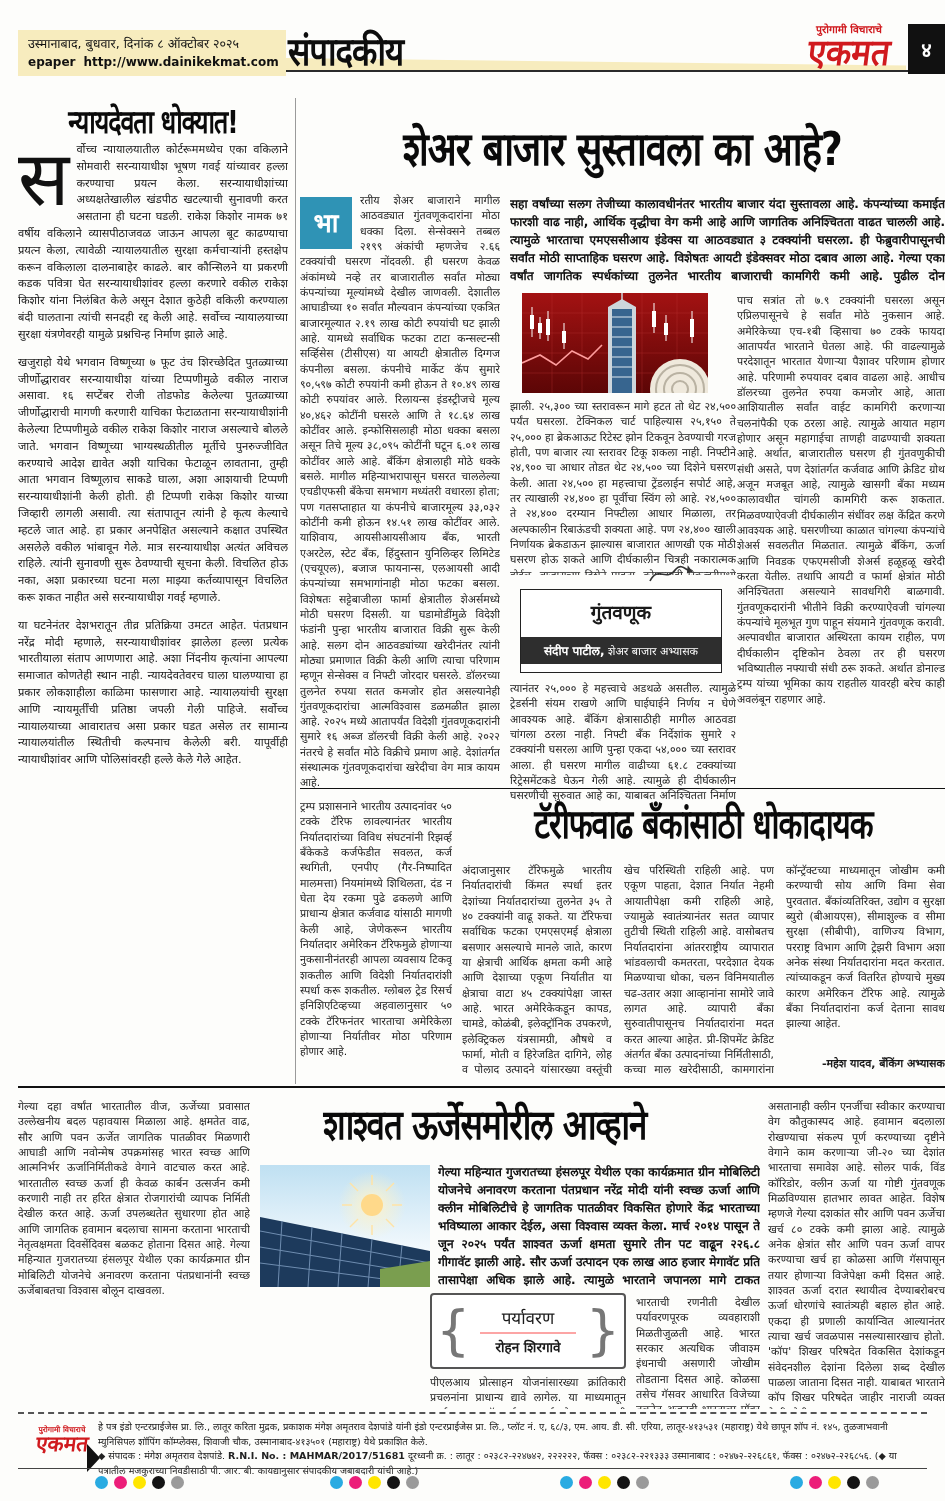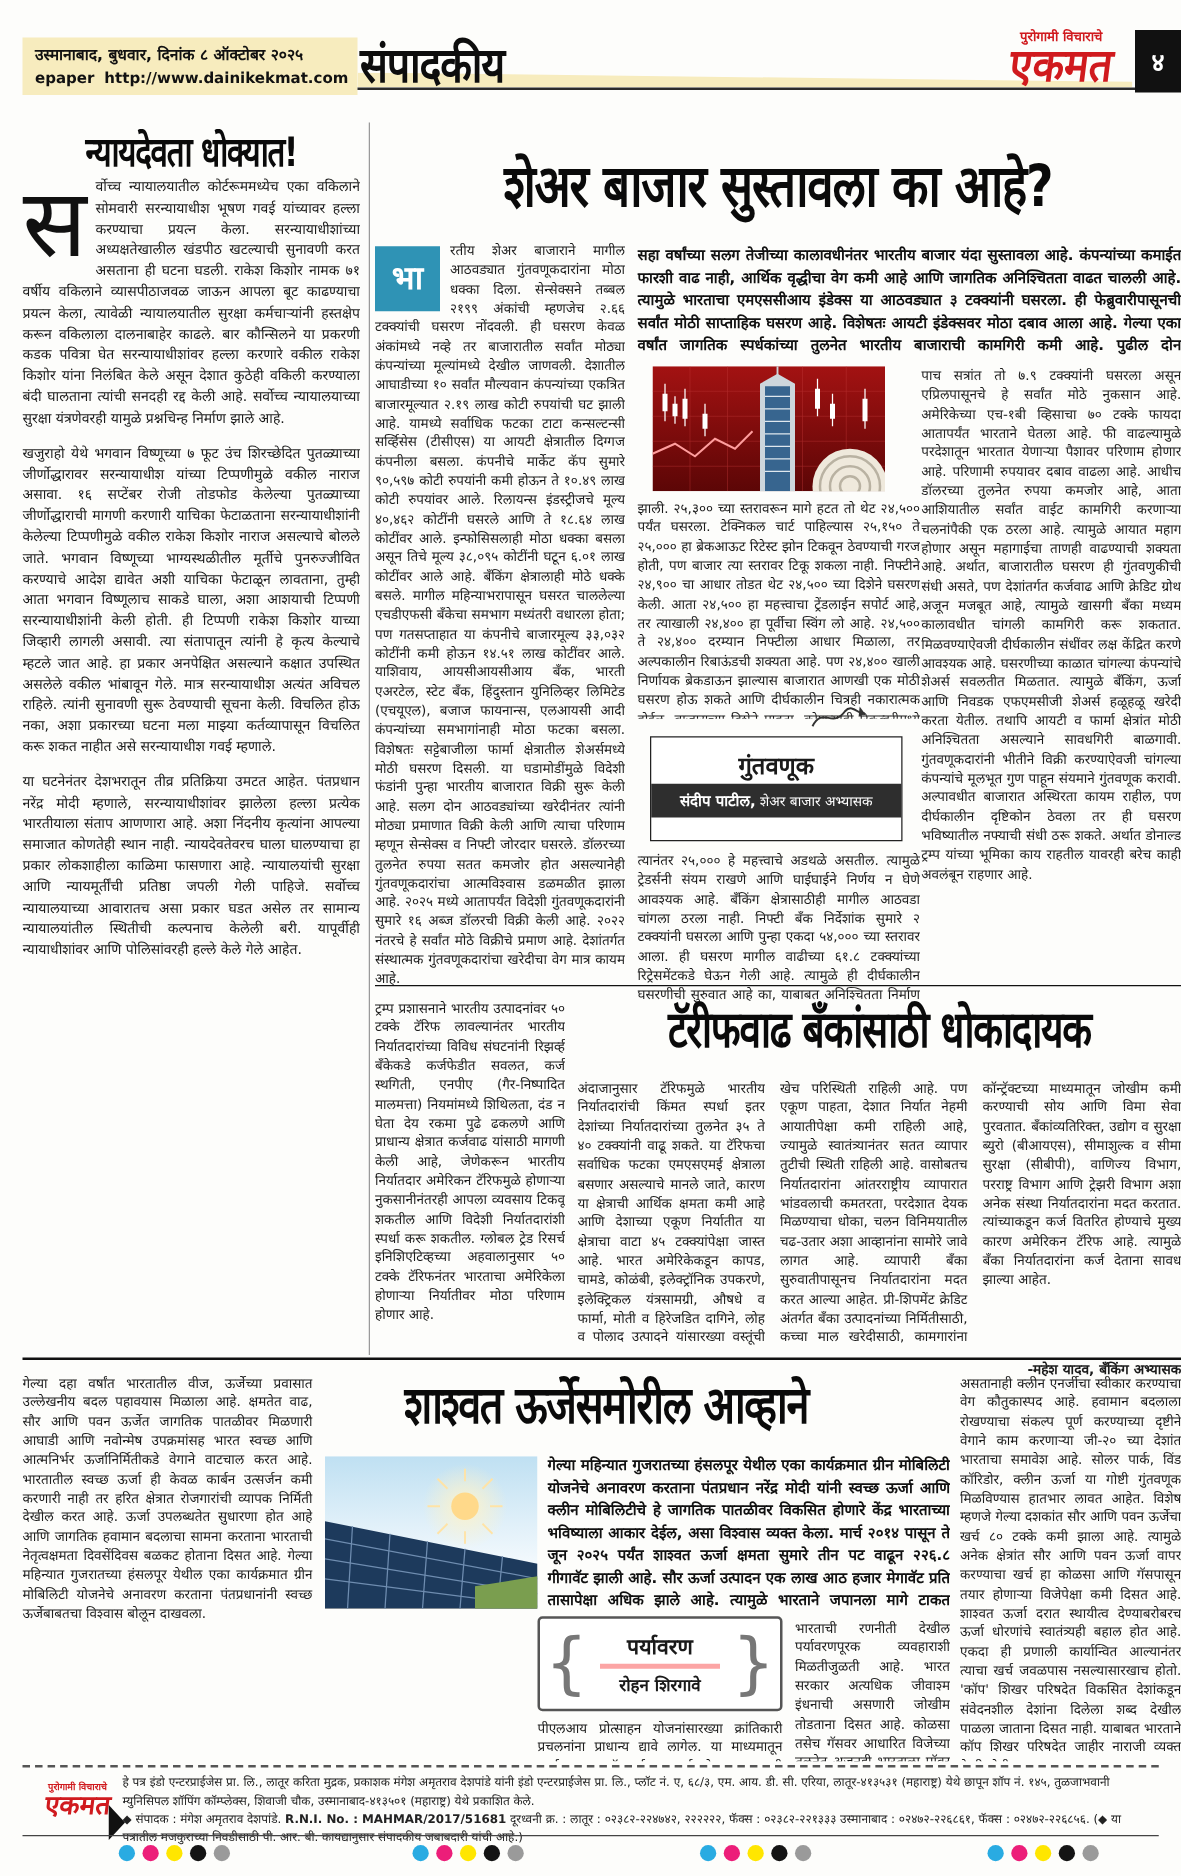--- a/index.html
+++ b/index.html
@@ -9,21 +9,21 @@
   .just{text-align:justify;text-justify:inter-word;}
   .clip{overflow:hidden;}
   .bodytext{font-size:10.8px;line-height:1.42;color:#1c1c1c;}
 
   
   .ribbon{left:18px;top:30px;width:268px;height:46px;background:var(--ribbon-yellow);
           padding:5px 10px 0 10px;box-sizing:border-box;}
   .ribbon-tail{left:286px;top:58px;width:620px;height:12px;background:var(--ribbon-yellow);
                clip-path:polygon(0 0,100% 62%,100% 100%,0 100%);}
   .header-rule{left:286px;top:70px;width:659px;height:2px;background:#2b2b2b;}
-  .dateline{font-size:12.5px;font-weight:bold;color:#111;white-space:nowrap;}
+  .dateline{font-size:12.5px;font-weight:normal;color:#111;white-space:nowrap;}
   .epaper-line{font-size:12px;font-weight:bold;color:#111;margin-top:3px;display:flex;align-items:center;gap:4px;}
   .epaper-dot{display:inline-block;width:11px;height:11px;border-radius:50%;background:var(--accent-red);}
   .section-title{left:288px;top:24px;width:190px;font-size:33px;font-weight:800;color:#0d0d0d;
                  transform:scaleY(1.18);transform-origin:top left;letter-spacing:-1px;}
   .masthead-logo{left:793px;top:22px;width:112px;text-align:center;color:var(--accent-red);}
   .masthead-tagline{font-size:10.5px;font-weight:bold;}
   .masthead-name{font-size:33px;font-weight:800;transform:skewX(-7deg) scaleY(1.1);line-height:1.05;}
   .page-number-box{left:908px;top:24px;width:37px;height:50px;background:#111;color:#fff;
                    display:flex;align-items:center;justify-content:center;font-size:20px;font-weight:bold;}
 
@@ -42,38 +42,38 @@
 
   
   .a2{left:300px;top:92px;width:645px;height:692px;margin-top:23px;}
   .a2 .headline{font-size:38px;transform:scaleY(1.22);transform-origin:top center;height:66px;}
   .dropbox{float:left;width:52px;height:52px;background:var(--dropcap-blue);color:#fff;
            font-size:26px;font-weight:bold;display:flex;align-items:center;justify-content:center;
            margin:4px 8px 2px 0;}
   .standfirst{font-weight:bold;font-size:12px;line-height:1.5;color:#111;}
   .photo{display:block;}
   .byline-box{border:1.5px solid #222;box-sizing:border-box;background:#fff;}
-  .byline-kicker{font-size:19px;font-weight:800;text-align:center;padding:9px 0 2px 0;}
+  .byline-kicker{font-size:19px;font-weight:800;text-align:center;padding:9px 0 12px 0;}
   .byline-bar{background:#2e2e2e;color:#fff;text-align:center;padding:5px 2px;font-size:11px;}
   .byline-bar b{font-size:12px;}
   .squiggle{color:#333;}
 
   
   .a3{left:300px;top:788px;width:645px;height:296px;border-top:1.5px solid #111;box-sizing:border-box;}
   .a3 .headline{font-size:31px;transform:scaleY(1.3);transform-origin:top center;}
   .a3-byline{font-weight:bold;font-size:11px;text-align:right;}
 
   
   .a4{left:18px;top:1093px;width:927px;height:318px;}
   .a4 .headline{font-size:33px;transform:scaleY(1.25);transform-origin:top center;}
   .brace-box{border:2px solid #555;border-radius:4px;box-sizing:border-box;display:flex;
              align-items:center;justify-content:space-between;padding:0 4px;background:#fff;}
   .brace{font-size:54px;color:#777;font-weight:400;line-height:1;}
   .brace-center{text-align:center;flex:1;}
-  .brace-kicker{font-size:17px;font-weight:700;border-bottom:4px solid #fca5a5;padding-bottom:3px;margin:0 10px 4px 10px;}
+  .brace-kicker{font-size:17px;font-weight:400;border-bottom:2px solid #fca5a5;padding-bottom:3px;margin:0 10px 4px 10px;}
   .brace-author{font-size:13.5px;font-weight:bold;}
 
   
   .footer{left:0;top:1412px;width:945px;height:89px;}
   .footer-dashed{left:18px;top:0;width:909px;border-top:2px dashed #555;height:0;}
   .footer-logo{left:18px;top:12px;width:88px;text-align:center;color:var(--accent-red);}
   .footer-tagline{font-size:7.5px;font-weight:bold;}
   .footer-name{font-size:21px;font-weight:800;transform:skewX(-7deg);display:inline-block;line-height:1;}
   .footer-flag{position:absolute;right:-12px;top:10px;width:0;height:0;
                border-left:13px solid #111;border-top:14px solid transparent;border-bottom:14px solid transparent;}
@@ -212,21 +212,21 @@
 
     <div class="abs bodytext just clip" style="left:437px;top:178px;width:208px;height:512px;">पाच सत्रांत तो ७.९ टक्क्यांनी घसरला असून एप्रिलपासूनचे हे सर्वांत मोठे नुकसान आहे. अमेरिकेच्या एच-१बी व्हिसाचा ७० टक्के फायदा आतापर्यंत भारताने घेतला आहे. फी वाढल्यामुळे परदेशातून भारतात येणाऱ्या पैशावर परिणाम होणार आहे. परिणामी रुपयावर दबाव वाढला आहे. आधीच डॉलरच्या तुलनेत रुपया कमजोर आहे, आता आशियातील सर्वांत वाईट कामगिरी करणाऱ्या चलनांपैकी एक ठरला आहे. त्यामुळे आयात महाग होणार असून महागाईचा ताणही वाढण्याची शक्यता आहे. अर्थात, बाजारातील घसरण ही गुंतवणुकीची संधी असते, पण देशांतर्गत कर्जवाढ आणि क्रेडिट ग्रोथ अजून मजबूत आहे, त्यामुळे खासगी बँका मध्यम कालावधीत चांगली कामगिरी करू शकतात. मिळवण्याऐवजी दीर्घकालीन संधींवर लक्ष केंद्रित करणे आवश्यक आहे. घसरणीच्या काळात चांगल्या कंपन्यांचे शेअर्स सवलतीत मिळतात. त्यामुळे बँकिंग, ऊर्जा आणि निवडक एफएमसीजी शेअर्स हळूहळू खरेदी करता येतील. तथापि आयटी व फार्मा क्षेत्रांत मोठी अनिश्चितता असल्याने सावधगिरी बाळगावी. गुंतवणूकदारांनी भीतीने विक्री करण्याऐवजी चांगल्या कंपन्यांचे मूलभूत गुण पाहून संयमाने गुंतवणूक करावी. अल्पावधीत बाजारात अस्थिरता कायम राहील, पण दीर्घकालीन दृष्टिकोन ठेवला तर ही घसरण भविष्यातील नफ्याची संधी ठरू शकते. अर्थात डोनाल्ड ट्रम्प यांच्या भूमिका काय राहतील यावरही बरेच काही अवलंबून राहणार आहे.</div>
   </div>
 
   <div class="abs a3">
     <div class="abs bodytext just clip" style="left:0;top:10px;width:152px;height:280px;">ट्रम्प प्रशासनाने भारतीय उत्पादनांवर ५० टक्के टॅरिफ लावल्यानंतर भारतीय निर्यातदारांच्या विविध संघटनांनी रिझर्व्ह बँकेकडे कर्जफेडीत सवलत, कर्ज स्थगिती, एनपीए (गैर-निष्पादित मालमत्ता) नियमांमध्ये शिथिलता, दंड न घेता देय रकमा पुढे ढकलणे आणि प्राधान्य क्षेत्रात कर्जवाढ यांसाठी मागणी केली आहे, जेणेकरून भारतीय निर्यातदार अमेरिकन टॅरिफमुळे होणाऱ्या नुकसानीनंतरही आपला व्यवसाय टिकवू शकतील आणि विदेशी निर्यातदारांशी स्पर्धा करू शकतील. ग्लोबल ट्रेड रिसर्च इनिशिएटिव्हच्या अहवालानुसार ५० टक्के टॅरिफनंतर भारताचा अमेरिकेला होणाऱ्या निर्यातीवर मोठा परिणाम होणार आहे.</div>
     <div class="abs headline" style="left:162px;top:6px;width:483px;">टॅरीफवाढ बँकांसाठी धोकादायक</div>
     <div class="abs bodytext just clip" style="left:162px;top:74px;width:150px;height:216px;">अंदाजानुसार टॅरिफमुळे भारतीय निर्यातदारांची किंमत स्पर्धा इतर देशांच्या निर्यातदारांच्या तुलनेत ३५ ते ४० टक्क्यांनी वाढू शकते. या टॅरिफचा सर्वाधिक फटका एमएसएमई क्षेत्राला बसणार असल्याचे मानले जाते, कारण या क्षेत्राची आर्थिक क्षमता कमी आहे आणि देशाच्या एकूण निर्यातीत या क्षेत्राचा वाटा ४५ टक्क्यांपेक्षा जास्त आहे. भारत अमेरिकेकडून कापड, चामडे, कोळंबी, इलेक्ट्रॉनिक उपकरणे, इलेक्ट्रिकल यंत्रसामग्री, औषधे व फार्मा, मोती व हिरेजडित दागिने, लोह व पोलाद उत्पादने यांसारख्या वस्तूंची निर्यात करतो.</div>
     <div class="abs bodytext just clip" style="left:324px;top:74px;width:150px;height:216px;">खेच परिस्थिती राहिली आहे. पण एकूण पाहता, देशात निर्यात नेहमी आयातीपेक्षा कमी राहिली आहे, ज्यामुळे स्वातंत्र्यानंतर सतत व्यापार तुटीची स्थिती राहिली आहे. वासोबतच निर्यातदारांना आंतरराष्ट्रीय व्यापारात भांडवलाची कमतरता, परदेशात देयक मिळण्याचा धोका, चलन विनिमयातील चढ-उतार अशा आव्हानांना सामोरे जावे लागत आहे. व्यापारी बँका सुरुवातीपासूनच निर्यातदारांना मदत करत आल्या आहेत. प्री-शिपमेंट क्रेडिट अंतर्गत बँका उत्पादनांच्या निर्मितीसाठी, कच्चा माल खरेदीसाठी, कामगारांना वेतन देण्यासाठी कर्ज पुरवतात, तर पोस्ट-शिपमेंट क्रेडिट अंतर्गत त्या निर्यातदारांना मालाचा तात्काळ मोबदला देतात आणि आयातदारांकडून पैसे वसूल करण्याचा धोका स्वतः घेतात. बँका निर्यातदारांच्या प्रतिनिधी म्हणून 'लेटर ऑफ क्रेडिट' (एलसी) च्या माध्यमातून आयातदाराला देयकाची हमी देतात.</div>
     <div class="abs bodytext just clip" style="left:486px;top:74px;width:159px;height:188px;">कॉन्ट्रॅक्टच्या माध्यमातून जोखीम कमी करण्याची सोय आणि विमा सेवा पुरवतात. बँकांव्यतिरिक्त, उद्योग व सुरक्षा ब्युरो (बीआयएस), सीमाशुल्क व सीमा सुरक्षा (सीबीपी), वाणिज्य विभाग, परराष्ट्र विभाग आणि ट्रेझरी विभाग अशा अनेक संस्था निर्यातदारांना मदत करतात. त्यांच्याकडून कर्ज वितरित होण्याचे मुख्य कारण अमेरिकन टॅरिफ आहे. त्यामुळे बँका निर्यातदारांना कर्ज देताना सावध झाल्या आहेत.</div>
-    <div class="abs a3-byline" style="left:486px;top:266px;width:159px;margin-top:32px;">-महेश यादव, बँकिंग अभ्यासक</div>
+    <div class="abs a3-byline" style="left:486px;top:266px;width:159px;">-महेश यादव, बँकिंग अभ्यासक</div>
   </div>
 
   <div class="abs hrule" style="left:18px;top:1086px;width:927px;"></div>
 
   <div class="abs a4">
     <div class="abs bodytext just clip" style="left:0;top:6px;width:232px;height:310px;">गेल्या दहा वर्षांत भारतातील वीज, ऊर्जेच्या प्रवासात उल्लेखनीय बदल पहावयास मिळाला आहे. क्षमतेत वाढ, सौर आणि पवन ऊर्जेत जागतिक पातळीवर मिळणारी आघाडी आणि नवोन्मेष उपक्रमांसह भारत स्वच्छ आणि आत्मनिर्भर ऊर्जानिर्मितीकडे वेगाने वाटचाल करत आहे. भारतातील स्वच्छ ऊर्जा ही केवळ कार्बन उत्सर्जन कमी करणारी नाही तर हरित क्षेत्रात रोजगारांची व्यापक निर्मिती देखील करत आहे. ऊर्जा उपलब्धतेत सुधारणा होत आहे आणि जागतिक हवामान बदलाचा सामना करताना भारताची नेतृत्वक्षमता दिवसेंदिवस बळकट होताना दिसत आहे. गेल्या महिन्यात गुजरातच्या हंसलपूर येथील एका कार्यक्रमात ग्रीन मोबिलिटी योजनेचे अनावरण करताना पंतप्रधानांनी स्वच्छ ऊर्जेबाबतचा विश्वास बोलून दाखवला.</div>
 
     <div class="abs headline" style="left:242px;top:2px;width:450px;">शाश्वत ऊर्जेसमोरील आव्हाने</div>
 
     <div class="abs photo" style="left:242px;top:72px;width:170px;height:122px;">

